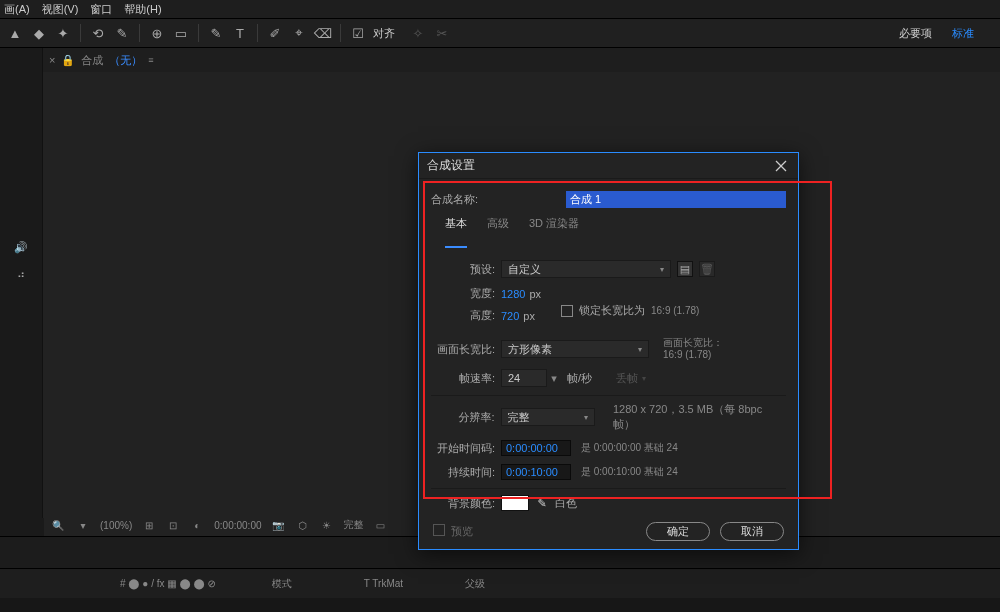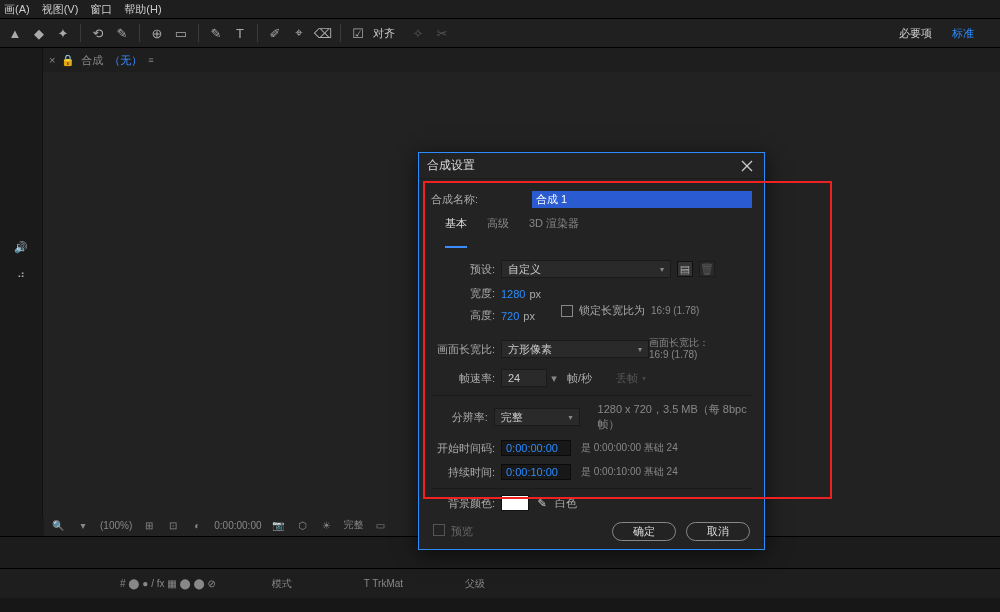--- a/index.html
+++ b/index.html
@@ -38,21 +38,21 @@
 
 .viewer-footer{position:absolute;left:44px;right:0;bottom:76px;height:22px;background:#222;display:flex;align-items:center;gap:10px;padding:0 8px;font-size:10px;color:#888}
 .vf-ico{width:14px;height:14px;display:inline-flex;align-items:center;justify-content:center}
 
 
 .timeline-upper{position:absolute;left:0;right:0;bottom:44px;height:32px;background:#1c1c1c;border-top:1px solid #000}
 .timeline-lower{position:absolute;left:0;right:0;bottom:14px;height:30px;background:#1e1e1e;border-top:1px solid #000;display:flex;align-items:center;padding-left:120px;gap:22px;font-size:10px;color:#888}
 .timeline-bottom{position:absolute;left:0;right:0;bottom:0;height:14px;background:#171717}
 
 
-.modal{position:absolute;left:418px;top:152px;width:347px;height:398px;background:#232323;border:1px solid #2a8cff;box-shadow:0 4px 20px rgba(0,0,0,.6)}
+.modal{position:absolute;left:418px;top:152px;width:381px;height:398px;background:#232323;border:1px solid #2a8cff;box-shadow:0 4px 20px rgba(0,0,0,.6)}
 .modal-title{height:26px;background:#232323;display:flex;align-items:center;padding:0 8px;color:#ddd;font-size:12px;border-bottom:1px solid #1a1a1a}
 .modal-title .close{margin-left:auto;width:18px;height:18px;display:flex;align-items:center;justify-content:center;color:#ccc;font-size:14px}
 .modal-body{position:relative;padding:10px 12px 0 12px}
 .red-frame{position:absolute;left:4px;top:2px;width:409px;height:318px;border:2px solid #e22;pointer-events:none}
 
 .row{display:flex;align-items:center;margin-bottom:8px;font-size:11px}
 .lbl{color:#aaa;text-align:right;padding-right:6px}
 .lbl.w70{width:70px}
 
 .name-input{width:220px;height:17px;background:#b8cff0;border:1px solid #4a6;border:none;padding:0 4px;font-size:11px;color:#000}
@@ -225,21 +225,21 @@
       <span class="val-link">720</span>
       <span style="margin-left:4px">px</span>
     </div>
 
     <div class="row">
       <span class="lbl w70">画面长宽比:</span>
       <div class="dd w148">
         <span>方形像素</span>
         <span class="caret">▾</span>
       </div>
-      <div style="line-height:12px">
+      <div style="margin-left:14px;line-height:12px">
         <div class="small-txt">画面长宽比：</div>
         <div class="small-txt">16:9 (1.78)</div>
       </div>
     </div>
 
     <div class="row">
       <span class="lbl w70">帧速率:</span>
       <div class="dd w46">
         <span>24</span>
       </div>

